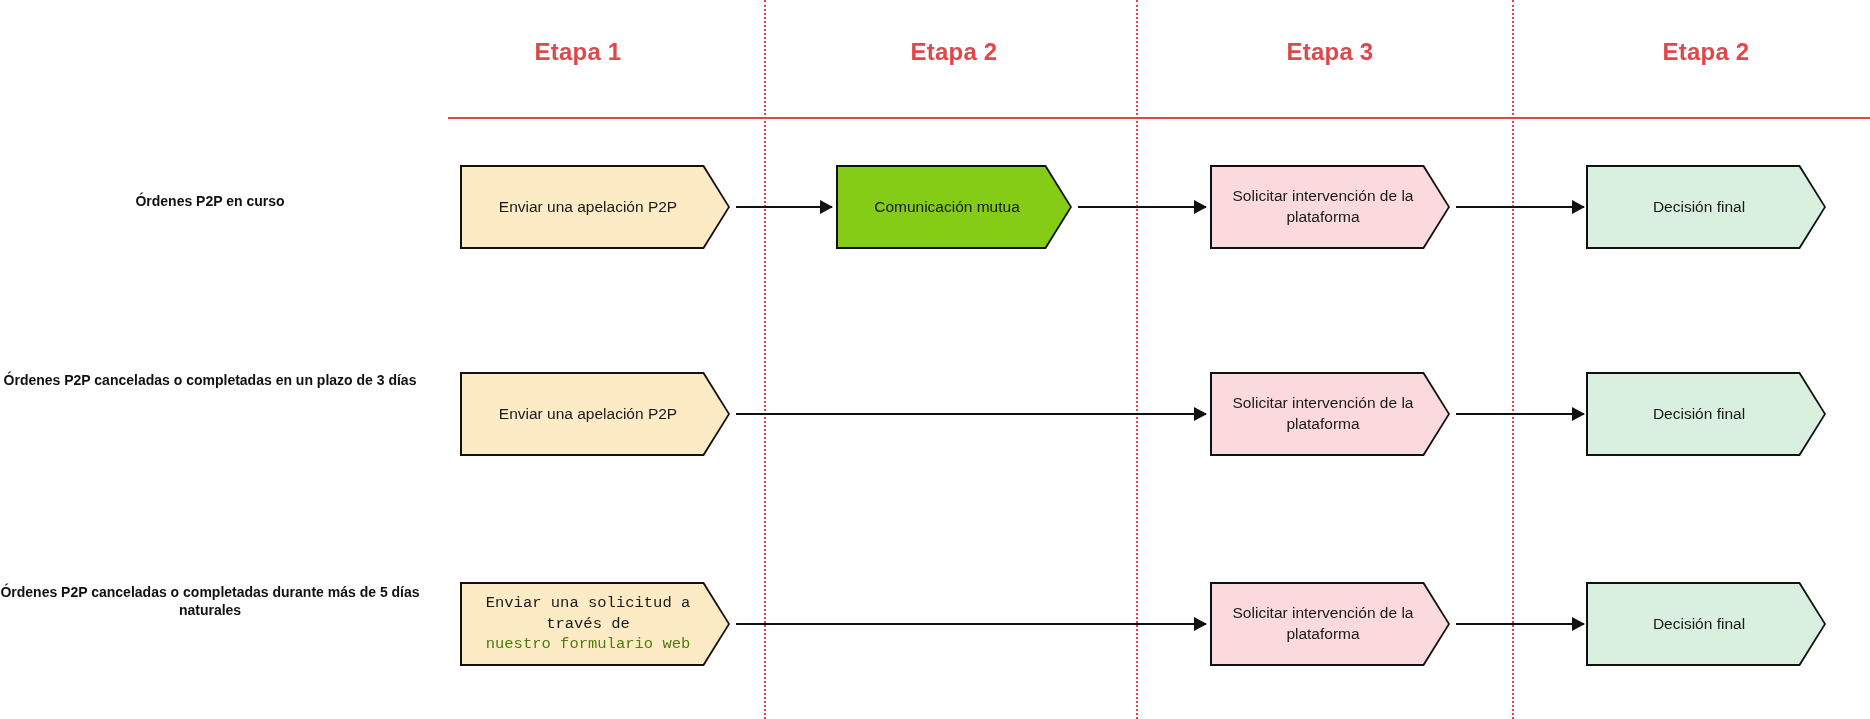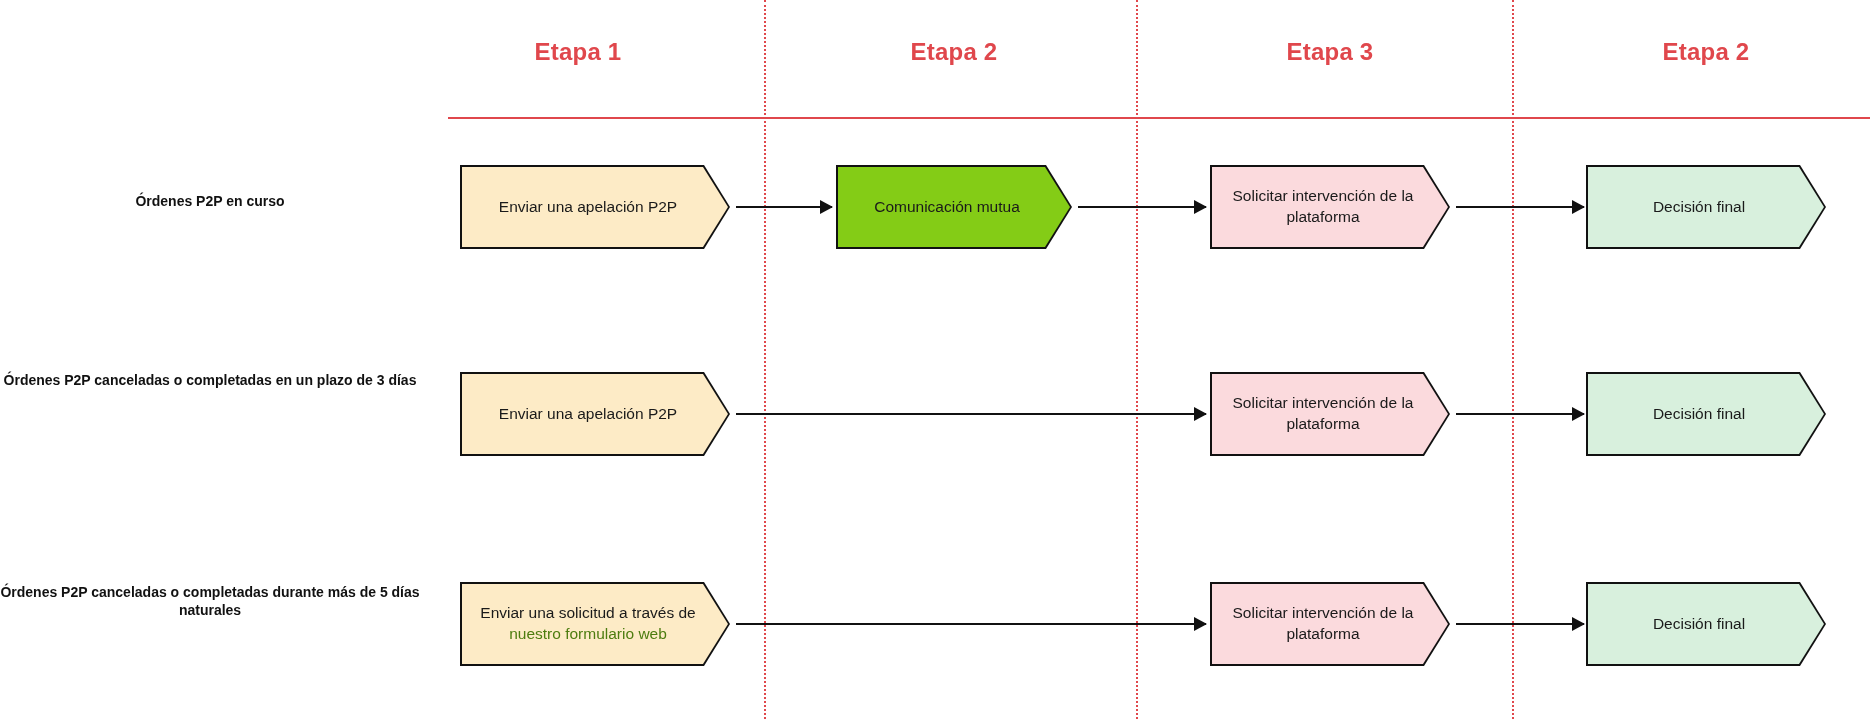--- a/index.html
+++ b/index.html
@@ -163,21 +163,21 @@
   </div>
   <div class="arrow" style="left:1456px; top:413px; width:128px;"></div>
 
   <div class="chev-wrap" style="left:1586px; top:372px; width:240px;">
     <div class="chev-border"></div>
     <div class="chev-fill" style="background:#d8f0dd;">Decisión final</div>
   </div>
 
   <div class="row-label" style="left:0px; top:584px;">Órdenes P2P canceladas o completadas durante más de 5 días naturales</div>
 
-  <div class="chev-wrap" style="left:460px; top:582px; width:270px;">
+  <div class="chev-wrap" style="left:460px; top:582px; width:270px;font-family:Liberation Mono, monospace;">
     <div class="chev-border"></div>
     <div class="chev-fill" style="background:#fdebc6;">
       <span>
           <span>Enviar una solicitud a través de </span>
           <span class="link-text">nuestro formulario web</span>
         </span>
     </div>
   </div>
   <div class="arrow" style="left:736px; top:623px; width:470px;"></div>
 

